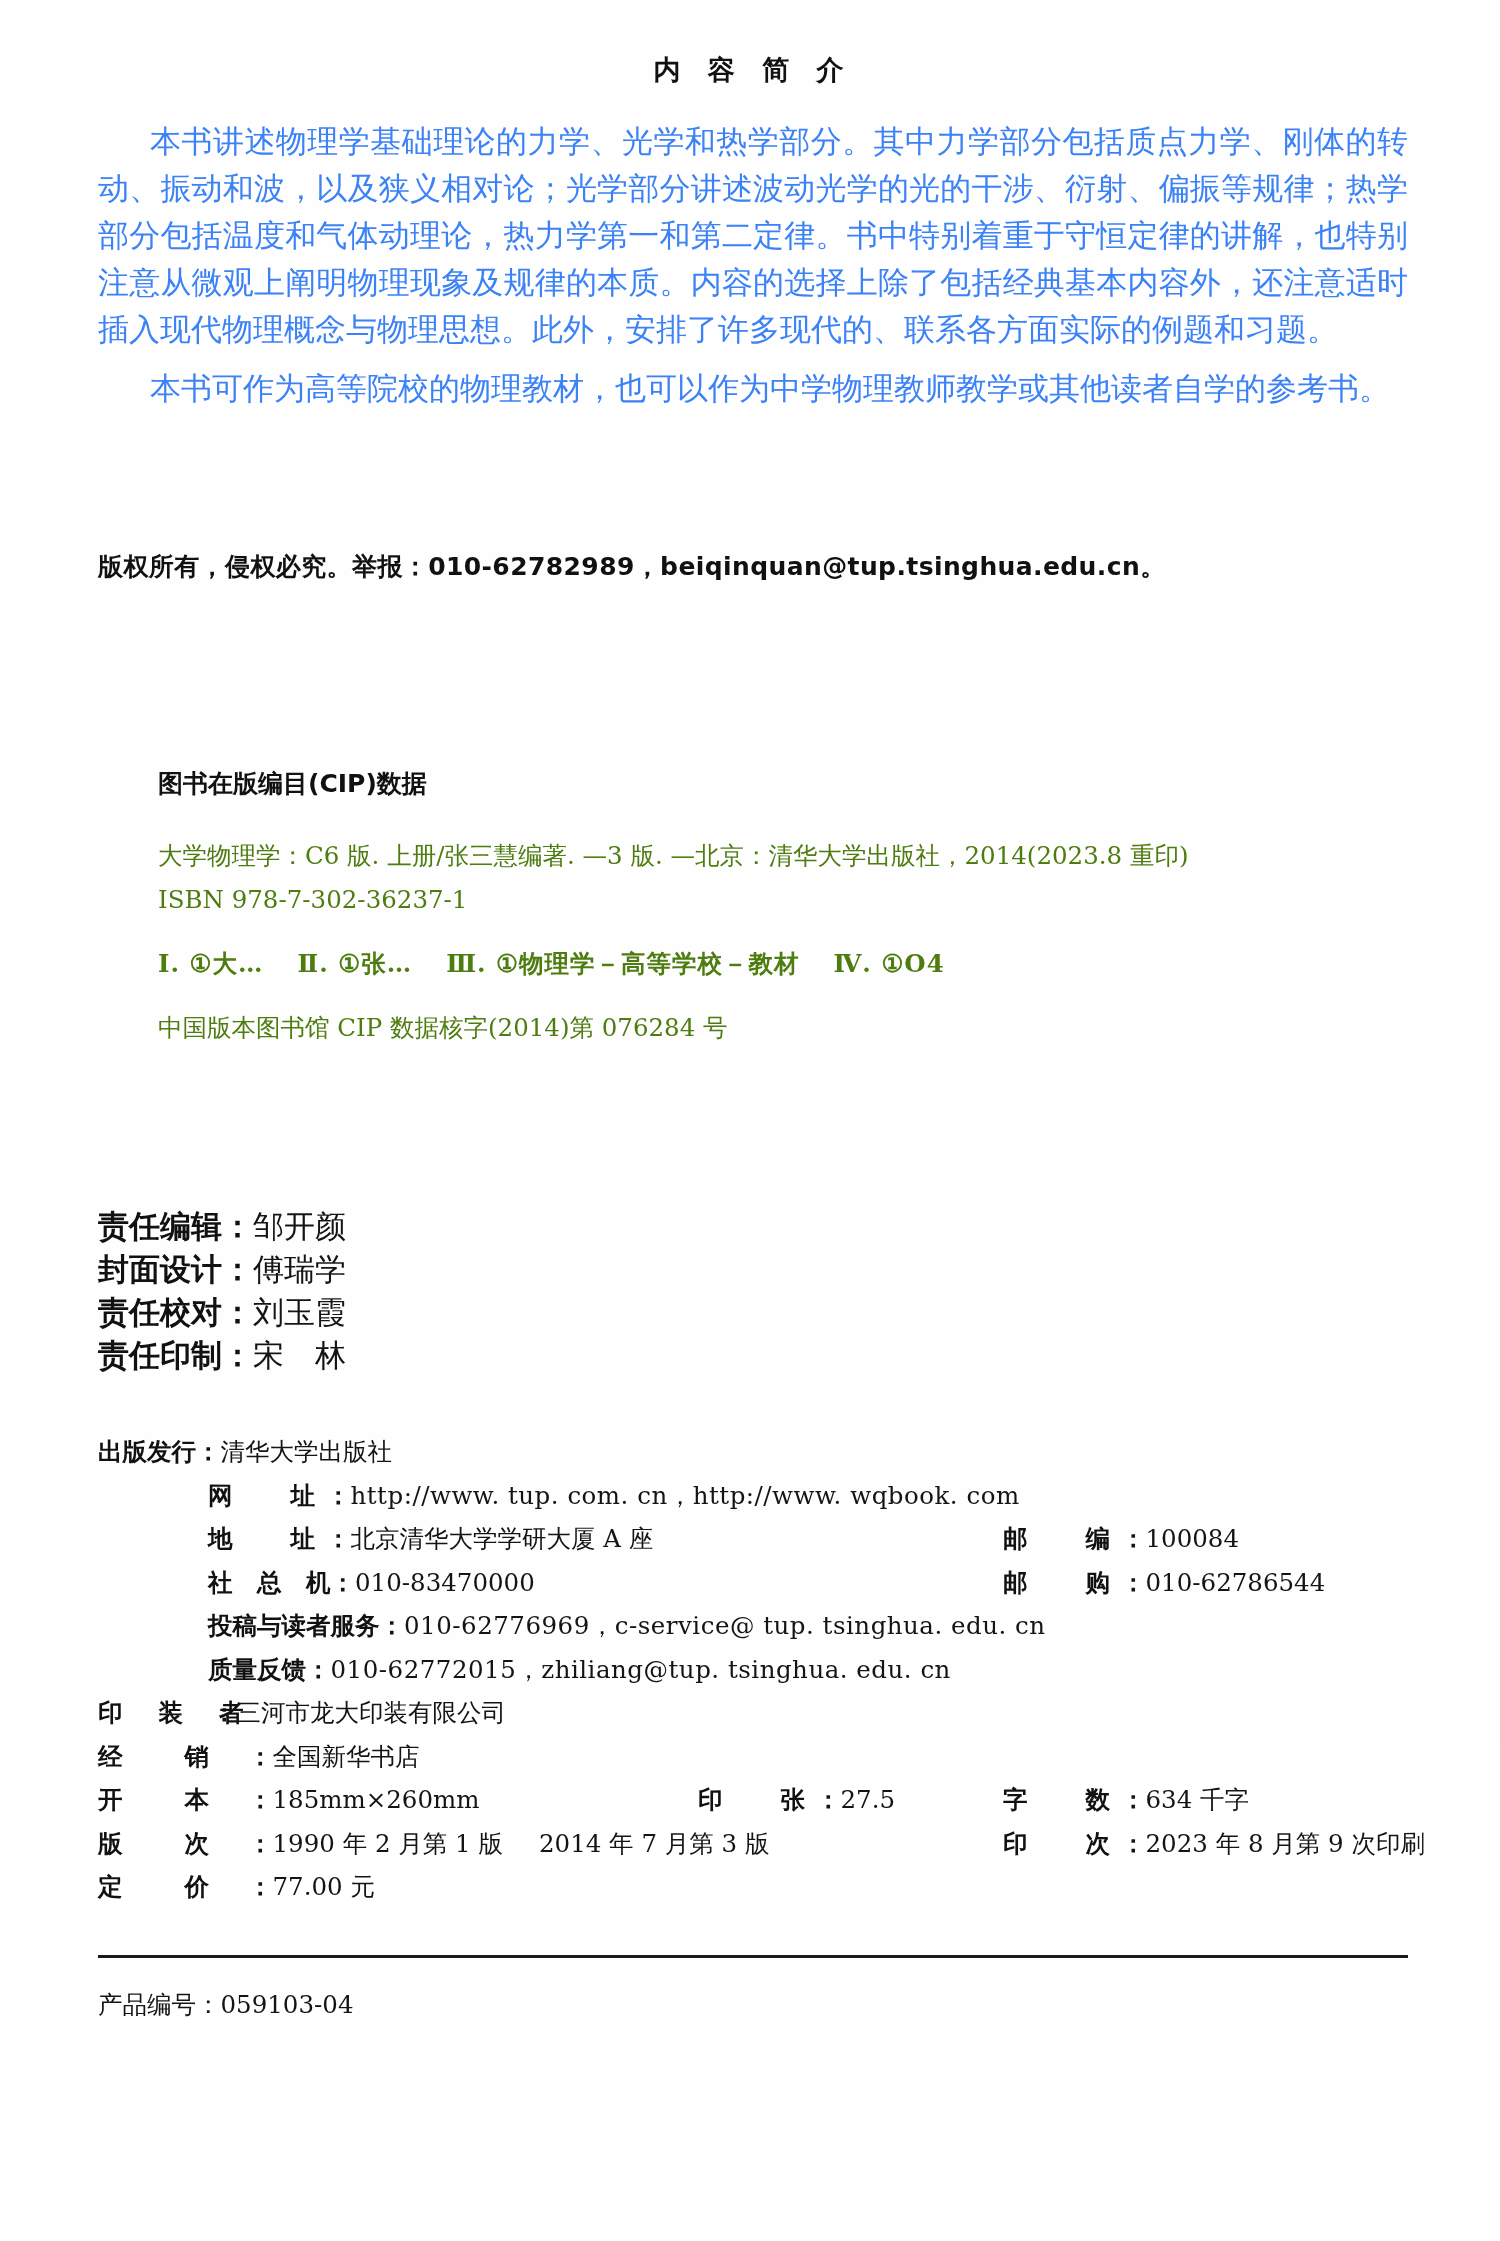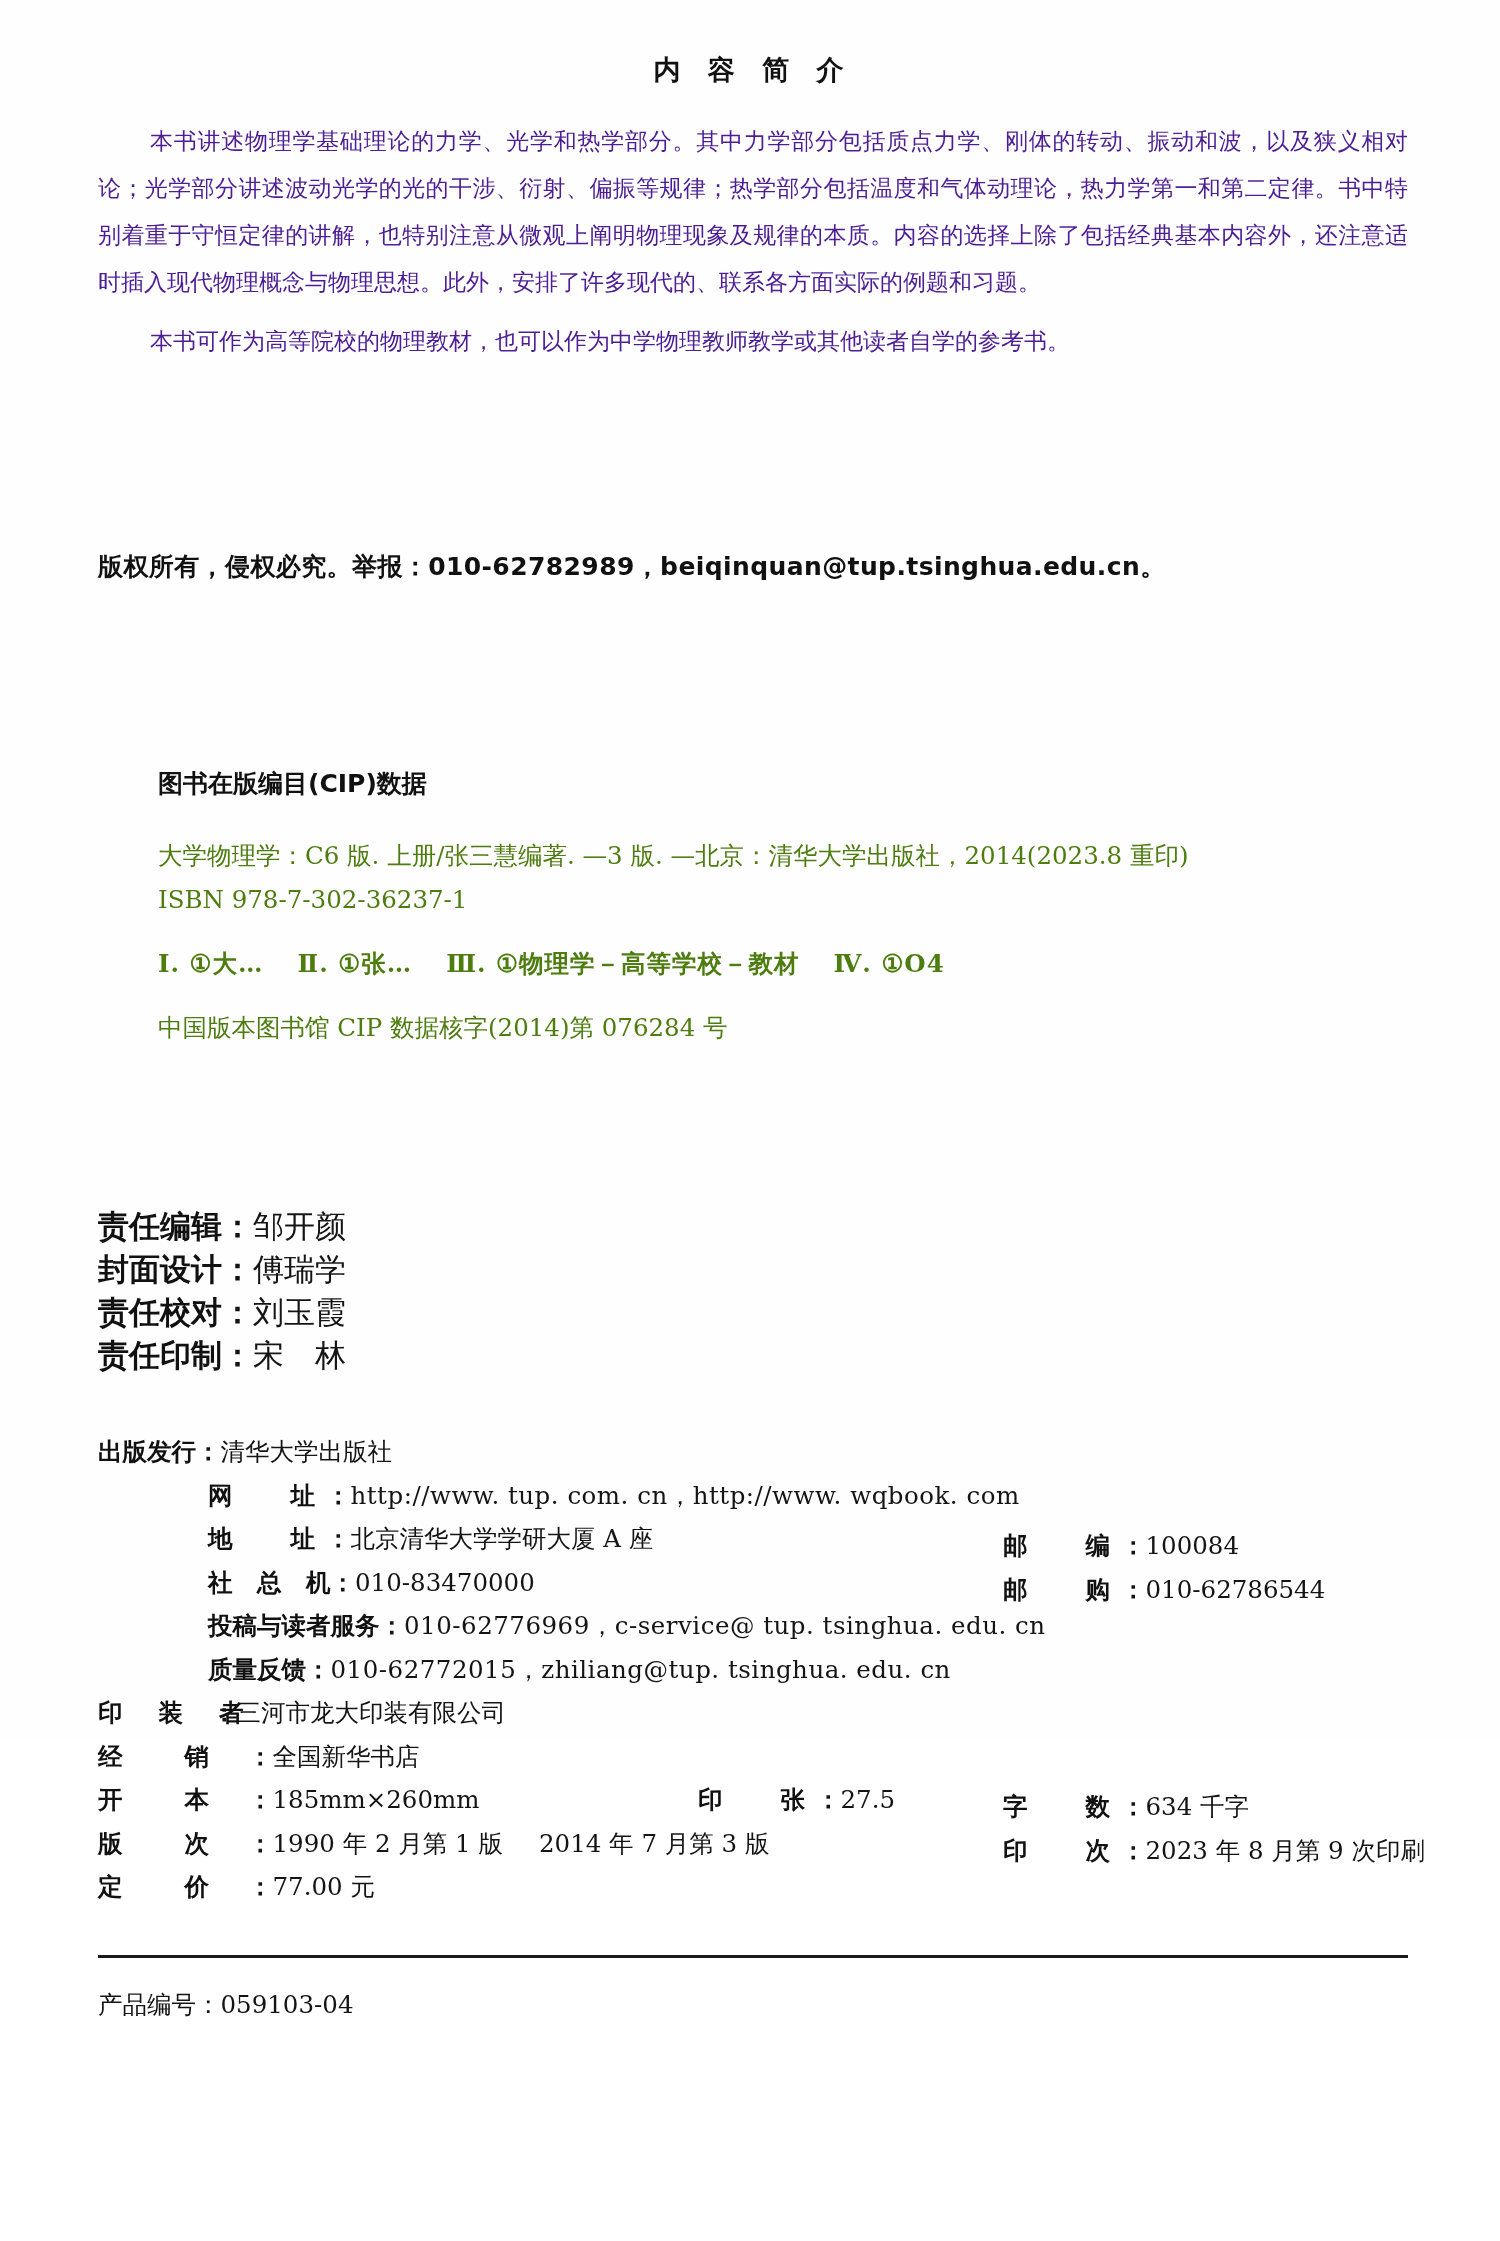--- a/index.html
+++ b/index.html
@@ -35,25 +35,25 @@
   .summary-title {
     text-align: center;
     font-family: "DejaVu Sans", "Liberation Sans", sans-serif;
     font-weight: bold;
     font-size: 27px;
     letter-spacing: 9px;
     color: #111;
     margin-bottom: 30px;
   }
   .summary-para {
-    font-size: 23px;
+    font-size: 31px;
     line-height: 47px;
     text-align: justify;
     text-indent: 52px;
-    color: #4c1d95;
+    color: #3b82f6;
     font-family: "DejaVu Serif", "Liberation Serif", serif;
     margin: 0 0 6px 0;
   }
   .summary-para.second {
     margin-top: 12px;
   }
 
   
   .copyright-line {
     position: absolute;
@@ -167,21 +167,21 @@
     letter-spacing: 0.5px;
   }
   .col2 {
     position: absolute;
     left: 600px;
     top: 0;
   }
   .col3 {
     position: absolute;
     left: 905px;
-    top: 7px;
+    top: 0;
   }
 
   
   .lbl2 {
     font-family: "DejaVu Sans", "Liberation Sans", sans-serif;
     font-weight: bold;
     color: #111;
     display: inline-block;
     width: 118px;
   }

